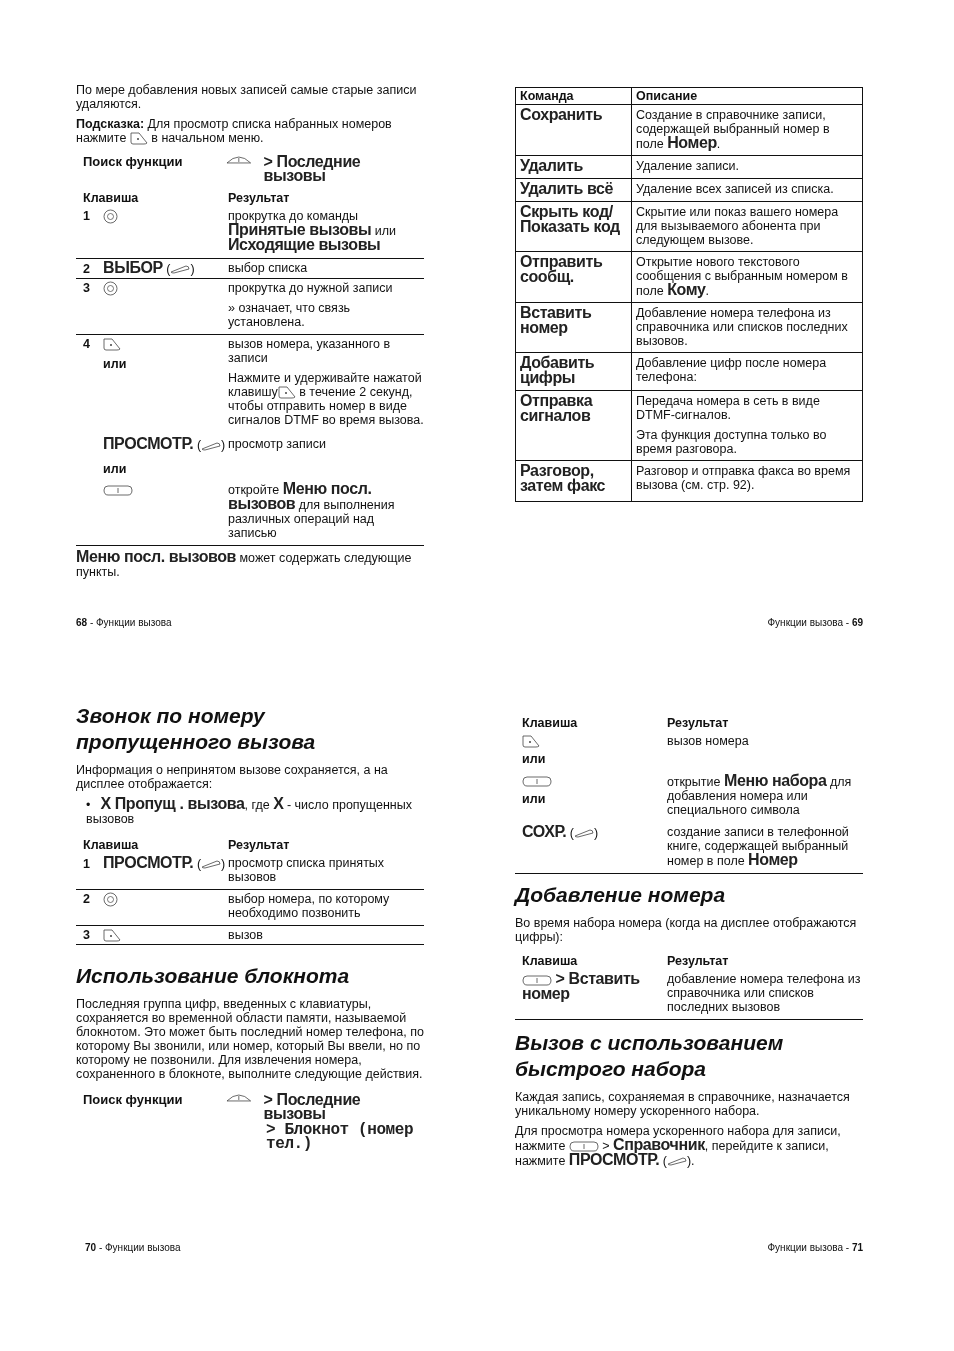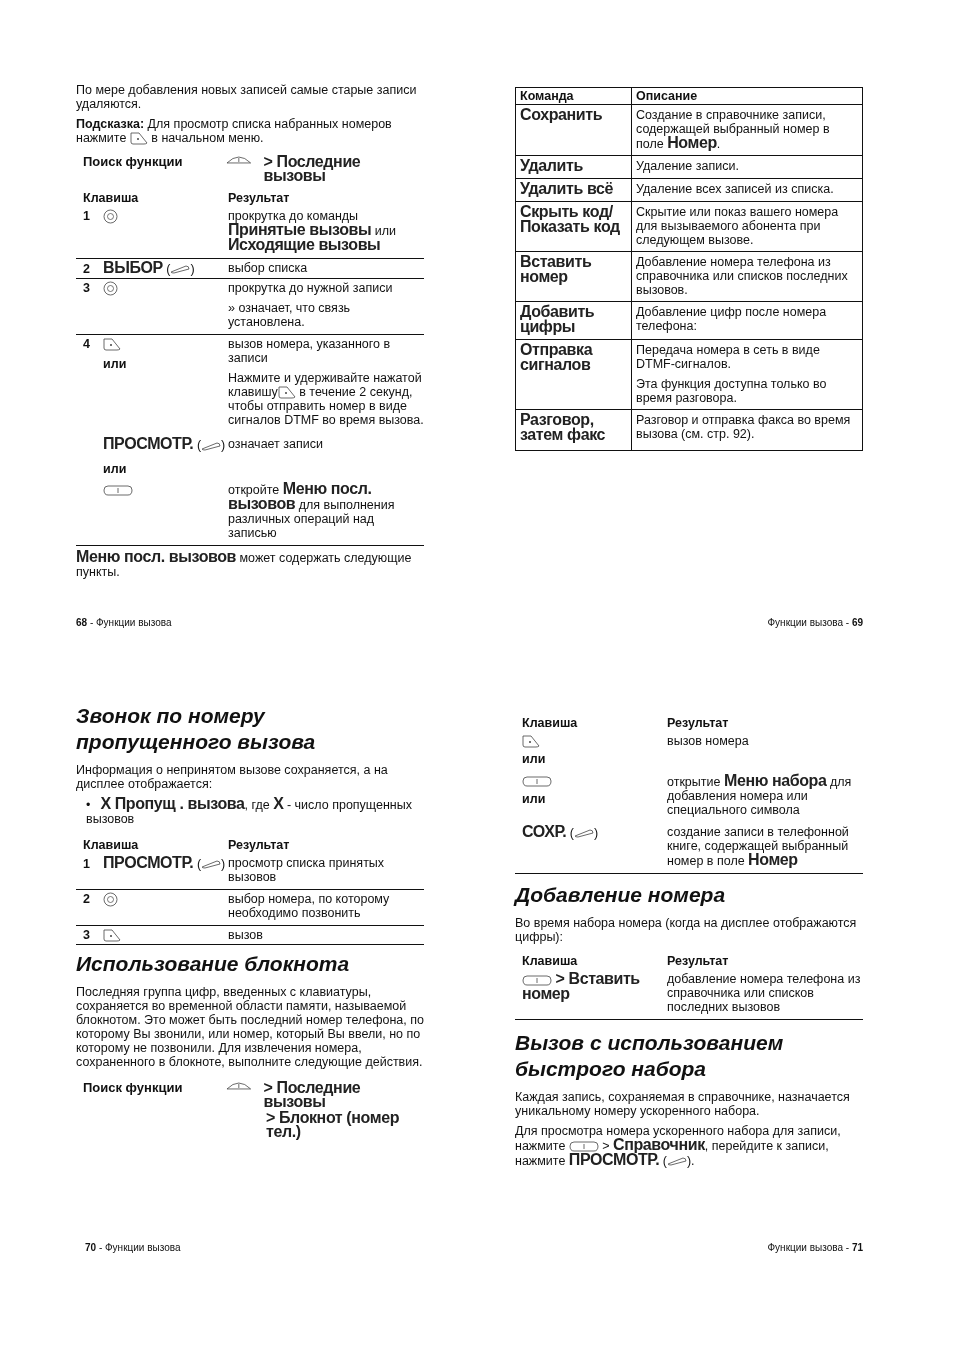--- a/index.html
+++ b/index.html
@@ -88,21 +88,21 @@
             <div style="margin-top:6px;"><span>Нажмите и удерживайте нажатой клавишу</span><svg class="icon" width="18" height="13" viewBox="0 0 18 13">
                 <path d="M1 1 H9 L17 11 Q16 12 14 12 H3 Q1 12 1 10 Z" fill="none" stroke="#444" stroke-width="0.8"></path>
                 <circle cx="8" cy="7" r="1" fill="#444"></circle>
               </svg> <span>в течение 2 секунд, чтобы отправить номер в виде сигналов DTMF во время вызова.</span></div>
           </td>
     </tr>
     <tr>
       <td class="k" style="padding-top:8px;"><span class="num"></span><span class="ui-inline">ПРОСМОТР.</span> (<svg class="icon" width="20" height="9" viewBox="0 0 20 9">
               <path d="M1 7 L16 1 Q19 1 19 4 L4 8 Q1 8 1 7 Z" fill="none" stroke="#444" stroke-width="0.8"></path>
             </svg>)<div class="b" style="padding-left:20px; margin-top:10px;">или</div></td>
-      <td class="r" style="padding-top:8px;">означает записи</td>
+      <td class="r" style="padding-top:8px;">просмотр записи</td>
     </tr>
     <tr class="sep">
       <td class="k" style="padding-top:4px;"><span class="num"></span><svg class="icon" width="30" height="11" viewBox="0 0 30 11">
               <path d="M1 5 Q1 1 5 1 H25 Q29 1 29 5 Q29 10 25 10 H5 Q1 10 1 5 Z" fill="none" stroke="#444" stroke-width="0.8"></path>
               <line x1="15" y1="3" x2="15" y2="8" stroke="#444" stroke-width="0.8"></line>
             </svg></td>
       <td class="r" style="padding-top:4px; padding-bottom:5px;"><span>откройте </span><span class="ui-inline">Меню посл. вызовов</span><span> для выполнения различных операций над записью</span></td>
     </tr>
   </tbody>
     </table>
@@ -125,20 +125,24 @@
           <td class="c1"><span class="ui-inline">Удалить</span></td>
           <td>Удаление записи.</td>
         </tr>
     <tr>
           <td class="c1"><span class="ui-inline">Удалить всё</span></td>
           <td>Удаление всех записей из списка.</td>
         </tr>
     <tr>
           <td class="c1"><span class="ui-inline">Скрыть код/Показать код</span></td>
           <td>Скрытие или показ вашего номера для вызываемого абонента при следующем вызове.</td>
+        </tr>
+    <tr>
+          <td class="c1"><span class="ui-inline">Отправить сообщ.</span></td>
+          <td><span>Открытие нового текстового сообщения с выбранным номером в поле </span><span class="ui-inline">Кому</span><span>.</span></td>
         </tr>
     <tr>
           <td class="c1"><span class="ui-inline">Вставить номер</span></td>
           <td>Добавление номера телефона из справочника или списков последних вызовов.</td>
         </tr>
     <tr>
           <td class="c1"><span class="ui-inline">Добавить цифры</span></td>
           <td>Добавление цифр после номера телефона:</td>
         </tr>
     <tr>
@@ -182,31 +186,31 @@
     </tr>
     <tr class="sep">
       <td class="k"><span class="num">3</span><svg class="icon" width="18" height="13" viewBox="0 0 18 13">
               <path d="M1 1 H9 L17 11 Q16 12 14 12 H3 Q1 12 1 10 Z" fill="none" stroke="#444" stroke-width="0.8"></path>
               <circle cx="8" cy="7" r="1" fill="#444"></circle>
             </svg></td>
       <td class="r">вызов</td>
     </tr>
   </tbody>
     </table>
-  <h2 class="h2" style="margin-top:6px;">Использование блокнота</h2>
+  <h2 class="h2" style="margin-top:18px;">Использование блокнота</h2>
   <p class="p">Последняя группа цифр, введенных с клавиатуры, сохраняется во временной области памяти, называемой блокнотом. Это может быть последний номер телефона, по которому Вы звонили, или номер, который Вы ввели, но по которому не позвонили. Для извлечения номера, сохраненного в блокноте, выполните следующие действия.</p>
   <div class="search-row" style="margin-top:12px; margin-bottom:2px;">
     <span class="lbl">Поиск функции</span>
     <svg class="icon" width="26" height="10" viewBox="0 0 26 10">
         <path d="M1 8 Q13 -4 25 8 Z" fill="none" stroke="#444" stroke-width="0.8"></path>
         <line x1="13" y1="3" x2="13" y2="7" stroke="#444" stroke-width="0.8"></line>
       </svg>
     <span style="margin-left:12px;" class="ui-inline">&gt; Последние вызовы</span>
   </div>
-  <div style="padding-left:190px;" class="ui-inline">&gt; Блокнот (номер тел.)</div>
+  <div style="padding-left:190px;font-family:Liberation Mono, monospace;" class="ui-inline">&gt; Блокнот (номер тел.)</div>
 </div>
 <div class="footer" style="left:85px; top:1241px;"><span class="pn">70</span><span> - Функции вызова</span></div>
 
 <div class="col" style="left:515px; top:714px; width:348px;">
   <table class="kt">
     <tbody>
         <tr>
       <td class="k b">Клавиша</td>
       <td class="r b">Результат</td>
     </tr>

